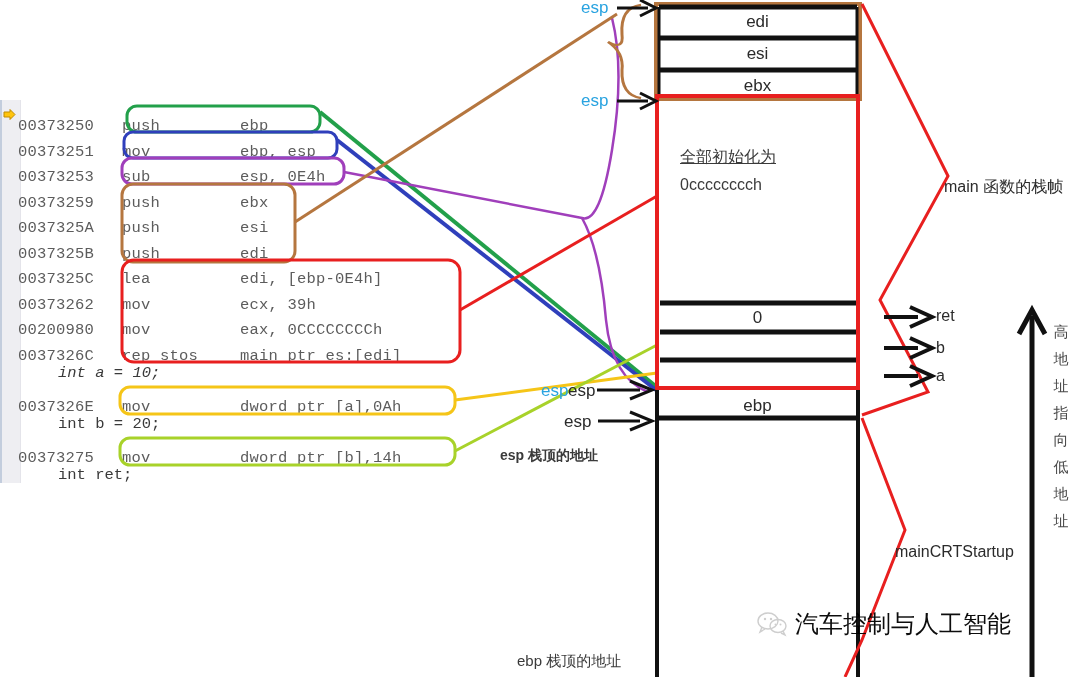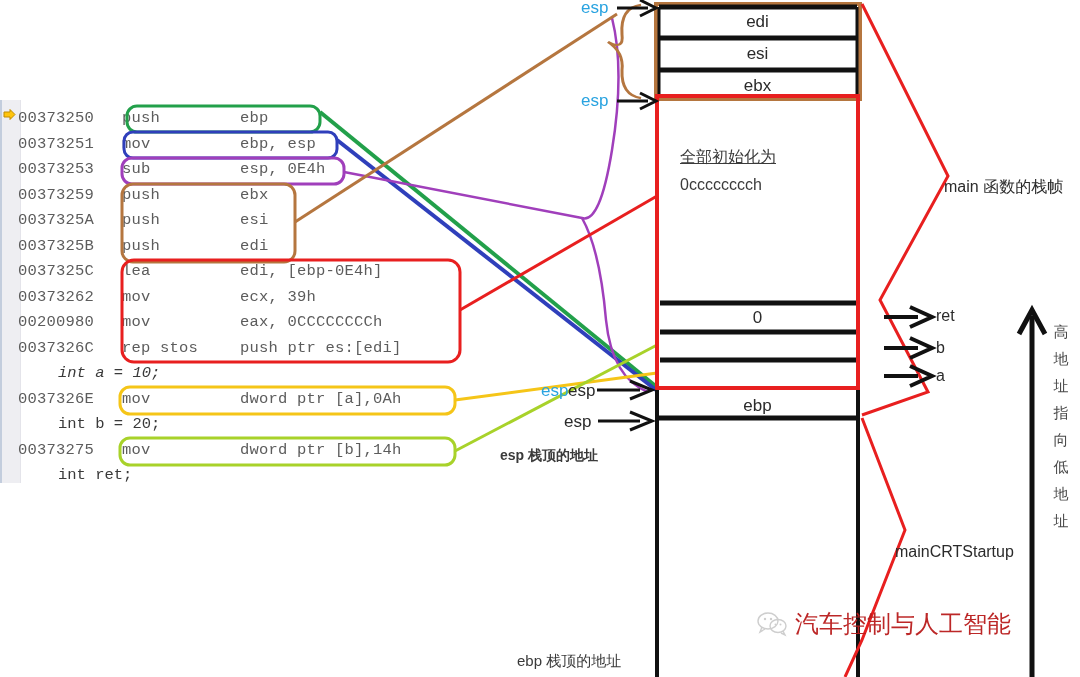--- a/index.html
+++ b/index.html
@@ -21,21 +21,21 @@
     background:#eeeef2;border-left:2px solid #c3cddd;border-right:1px solid #e4e4ea;
   }
   #exec-marker{
     position:absolute;left:3px;top:8px;width:13px;height:13px;
   }
   .code-line{
     position:absolute;left:18px;height:25px;line-height:25px;
     font-family:"Liberation Mono","DejaVu Sans Mono",monospace;
     font-size:15.5px;color:#5c5c5c;white-space:pre;letter-spacing:.2px;
   }
-  .addr{display:inline-block;width:104px;}
+  .addr{display:inline-block;width:104px;margin-top:8px;}
   .mnem{display:inline-block;width:118px;}
   .src-line{
     position:absolute;left:18px;height:25px;line-height:25px;
     font-family:"Liberation Mono","DejaVu Sans Mono",monospace;
     font-size:15.5px;color:#3a3a3a;white-space:pre;padding-left:40px;
   }
 
   
   .cell-text{
     position:absolute;text-align:center;
@@ -63,21 +63,21 @@
     position:absolute;left:1050px;top:318px;width:22px;
     font-size:15px;color:#4a4a4a;line-height:27px;text-align:center;
     font-family:"Liberation Sans","DejaVu Sans",sans-serif;
   }
   #vert-label span{display:block;}
 
   
   #watermark{
     position:absolute;left:757px;top:608px;
     display:flex;align-items:center;gap:8px;
-    color:#b91c1c;font-size:24px;
+    color:#000000;font-size:24px;
     font-family:"Liberation Sans","DejaVu Sans",sans-serif;
     opacity:.95;
   }
   svg{overflow:visible;}
 </style>
 </head>
 <body>
 
 <div id="root">
 
@@ -89,21 +89,21 @@
     <div id="code-lines">
         <div class="code-line" style="top: 6px;"><span class="addr">00373250</span><span class="mnem">push</span><span>ebp</span></div>
         <div class="code-line" style="top: 31.5px;"><span class="addr">00373251</span><span class="mnem">mov</span><span>ebp, esp</span></div>
         <div class="code-line" style="top: 57px;"><span class="addr">00373253</span><span class="mnem">sub</span><span>esp, 0E4h</span></div>
         <div class="code-line" style="top: 82.5px;"><span class="addr">00373259</span><span class="mnem">push</span><span>ebx</span></div>
         <div class="code-line" style="top: 108px;"><span class="addr">0037325A</span><span class="mnem">push</span><span>esi</span></div>
         <div class="code-line" style="top: 133.5px;"><span class="addr">0037325B</span><span class="mnem">push</span><span>edi</span></div>
         <div class="code-line" style="top: 159px;"><span class="addr">0037325C</span><span class="mnem">lea</span><span>edi, [ebp-0E4h]</span></div>
         <div class="code-line" style="top: 184.5px;"><span class="addr">00373262</span><span class="mnem">mov</span><span>ecx, 39h</span></div>
         <div class="code-line" style="top: 210px;"><span class="addr">00200980</span><span class="mnem">mov</span><span>eax, 0CCCCCCCCh</span></div>
-        <div class="code-line" style="top: 235.5px;"><span class="addr">0037326C</span><span class="mnem">rep stos</span><span>push ptr es:[edi]</span></div>
+        <div class="code-line" style="top: 235.5px;"><span class="addr">0037326C</span><span class="mnem">rep stos</span><span>main ptr es:[edi]</span></div>
         <div class="src-line" style="top: 261px; font-style: italic;">int a = 10;</div>
         <div class="code-line" style="top: 286.5px;"><span class="addr">0037326E</span><span class="mnem">mov</span><span>dword ptr [a],0Ah</span></div>
         <div class="src-line" style="top: 312px;">int b = 20;</div>
         <div class="code-line" style="top: 337.5px;"><span class="addr">00373275</span><span class="mnem">mov</span><span>dword ptr [b],14h</span></div>
         <div class="src-line" style="top: 363px;">int ret;</div>
       </div>
   </div>
 
   <svg id="hl-layer" style="position:absolute;left:0;top:0;width:1080px;height:677px;">
 

